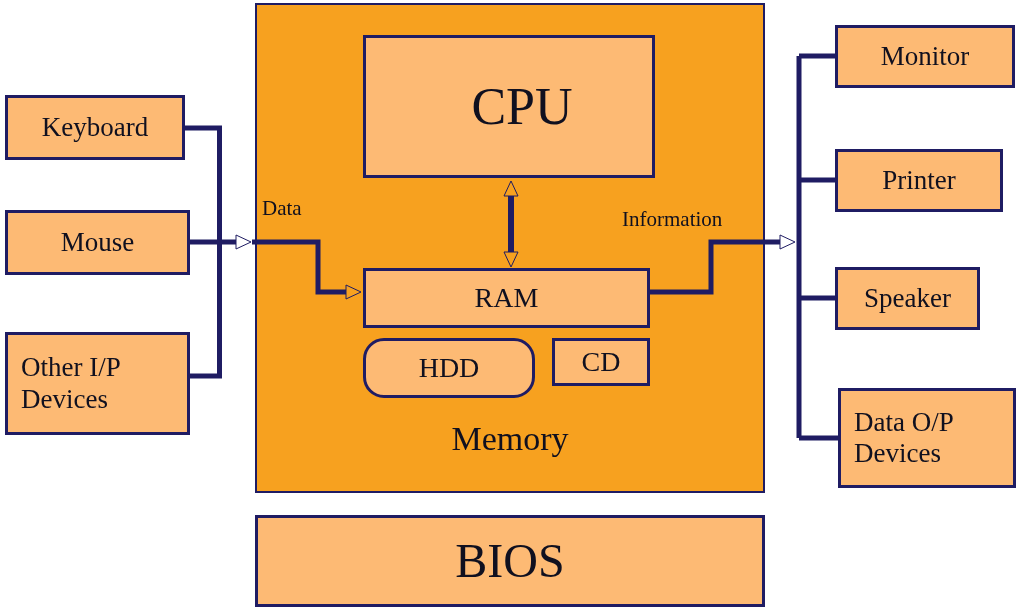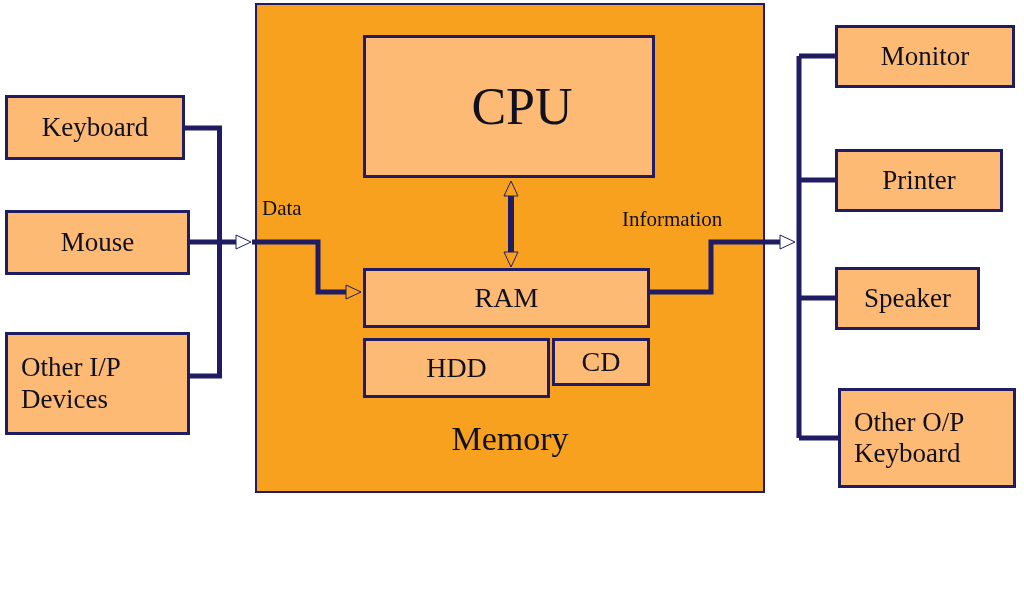--- a/index.html
+++ b/index.html
@@ -33,21 +33,21 @@
     position: absolute;
     left: 255px; top: 3px;
     width: 510px; height: 490px;
     background: #f7a11f;
     border: 2px solid #1f1c63;
     box-sizing: border-box;
     z-index: 1;
   }
   #cpu-box    { left: 363px; top: 35px;  width: 292px; height: 143px; font-size: 52px; padding-left: 26px; }
   #ram-box    { left: 363px; top: 268px; width: 287px; height: 60px;  font-size: 28px; }
-  #hdd-box    { left: 363px; top: 338px; width: 187px; height: 60px;  font-size: 28px; }
+  #hdd-box    { left: 363px; top: 338px; width: 172px; height: 60px;  font-size: 28px; border-radius: 21px; }
   #cd-box     { left: 552px; top: 338px; width: 98px;  height: 48px;  font-size: 28px; }
   #bios-box   { left: 255px; top: 515px; width: 510px; height: 92px;  font-size: 48px; }
 
   #keyboard-box { left: 5px;  top: 95px;  width: 180px; height: 65px; }
   #mouse-box    { left: 5px;  top: 210px; width: 185px; height: 65px; }
   #other-ip-box { left: 5px;  top: 332px; width: 185px; height: 103px; }
 
   #monitor-box  { left: 835px; top: 25px;  width: 180px; height: 63px; }
   #printer-box  { left: 835px; top: 149px; width: 168px; height: 63px; }
   #speaker-box  { left: 835px; top: 267px; width: 145px; height: 63px; }
@@ -138,20 +138,23 @@
   <div class="box" id="monitor-box">
     <span>Monitor</span>
   </div>
   <div class="box" id="printer-box">
     <span>Printer</span>
   </div>
   <div class="box" id="speaker-box">
     <span>Speaker</span>
   </div>
   <div class="box two-line" id="other-op-box">
-    <span>Other O/P Keyboard</span>
+    <span>Data O/P Devices</span>
   </div>
 
+  <div class="box" id="bios-box">
+    <span>BIOS</span>
+  </div>
 
   <div class="flow-label" id="data-label">Data</div>
   <div class="flow-label" id="information-label">Information</div>
 
 </div>
 
 </body></html>

